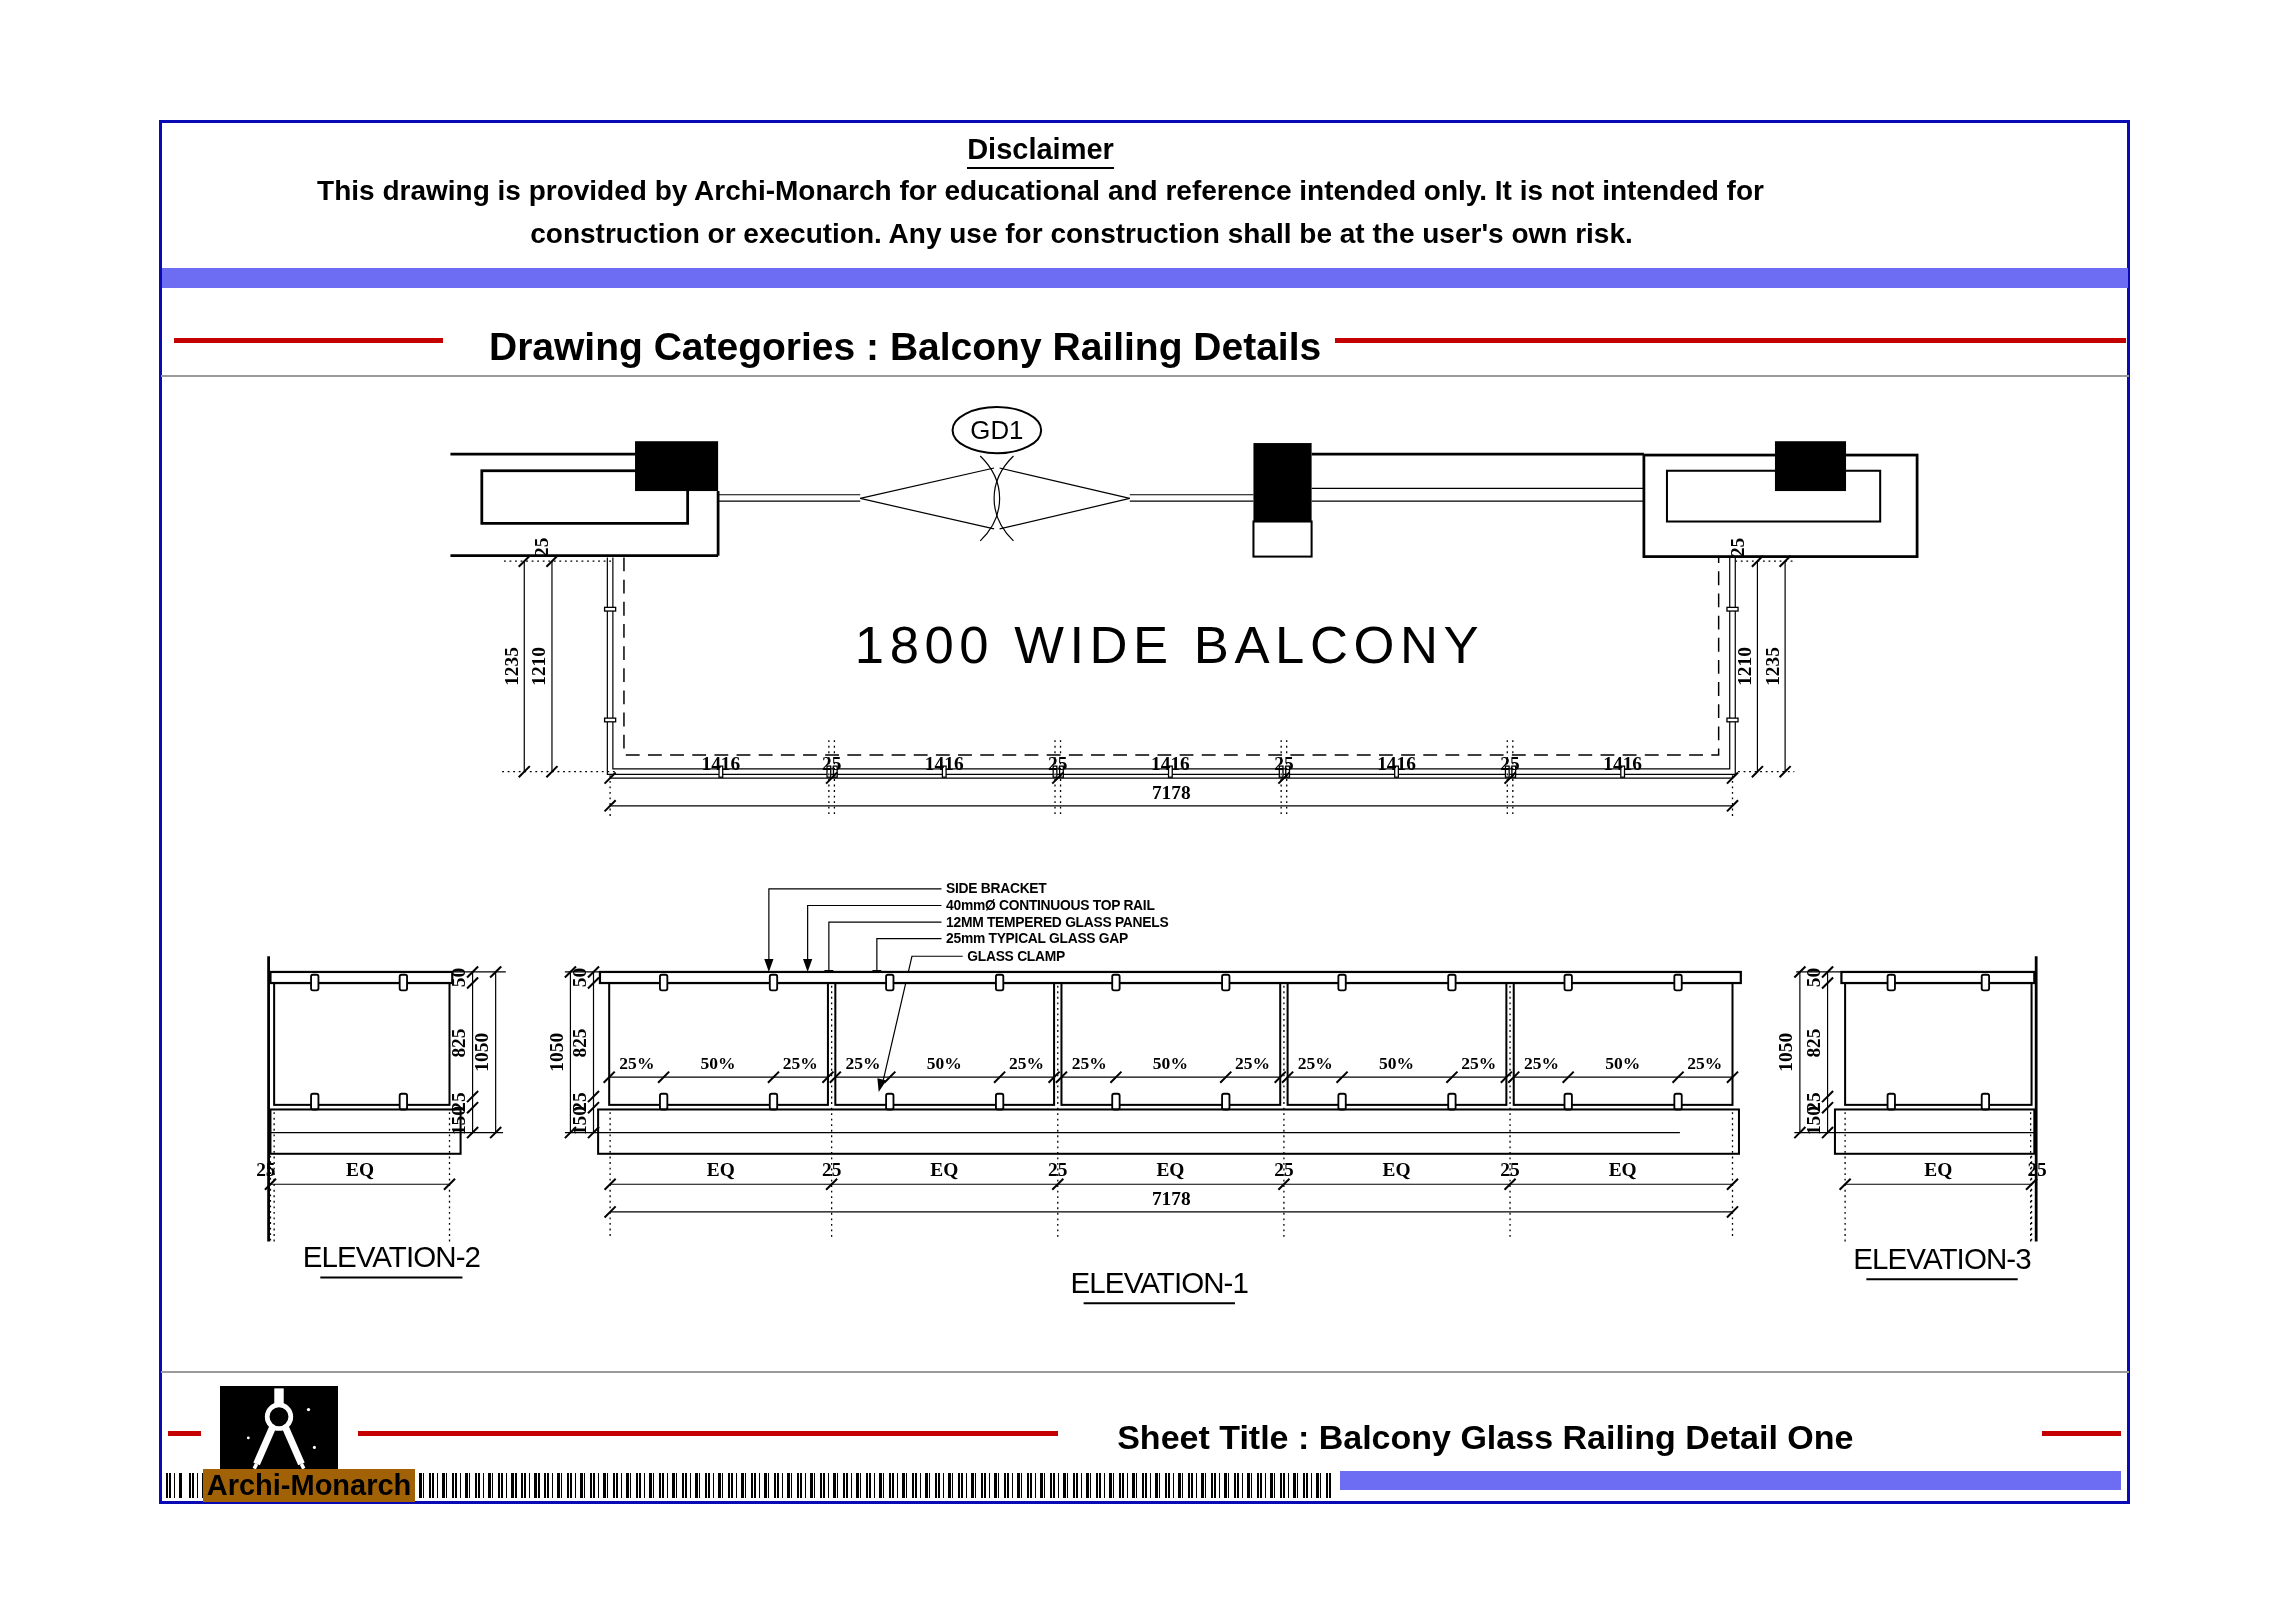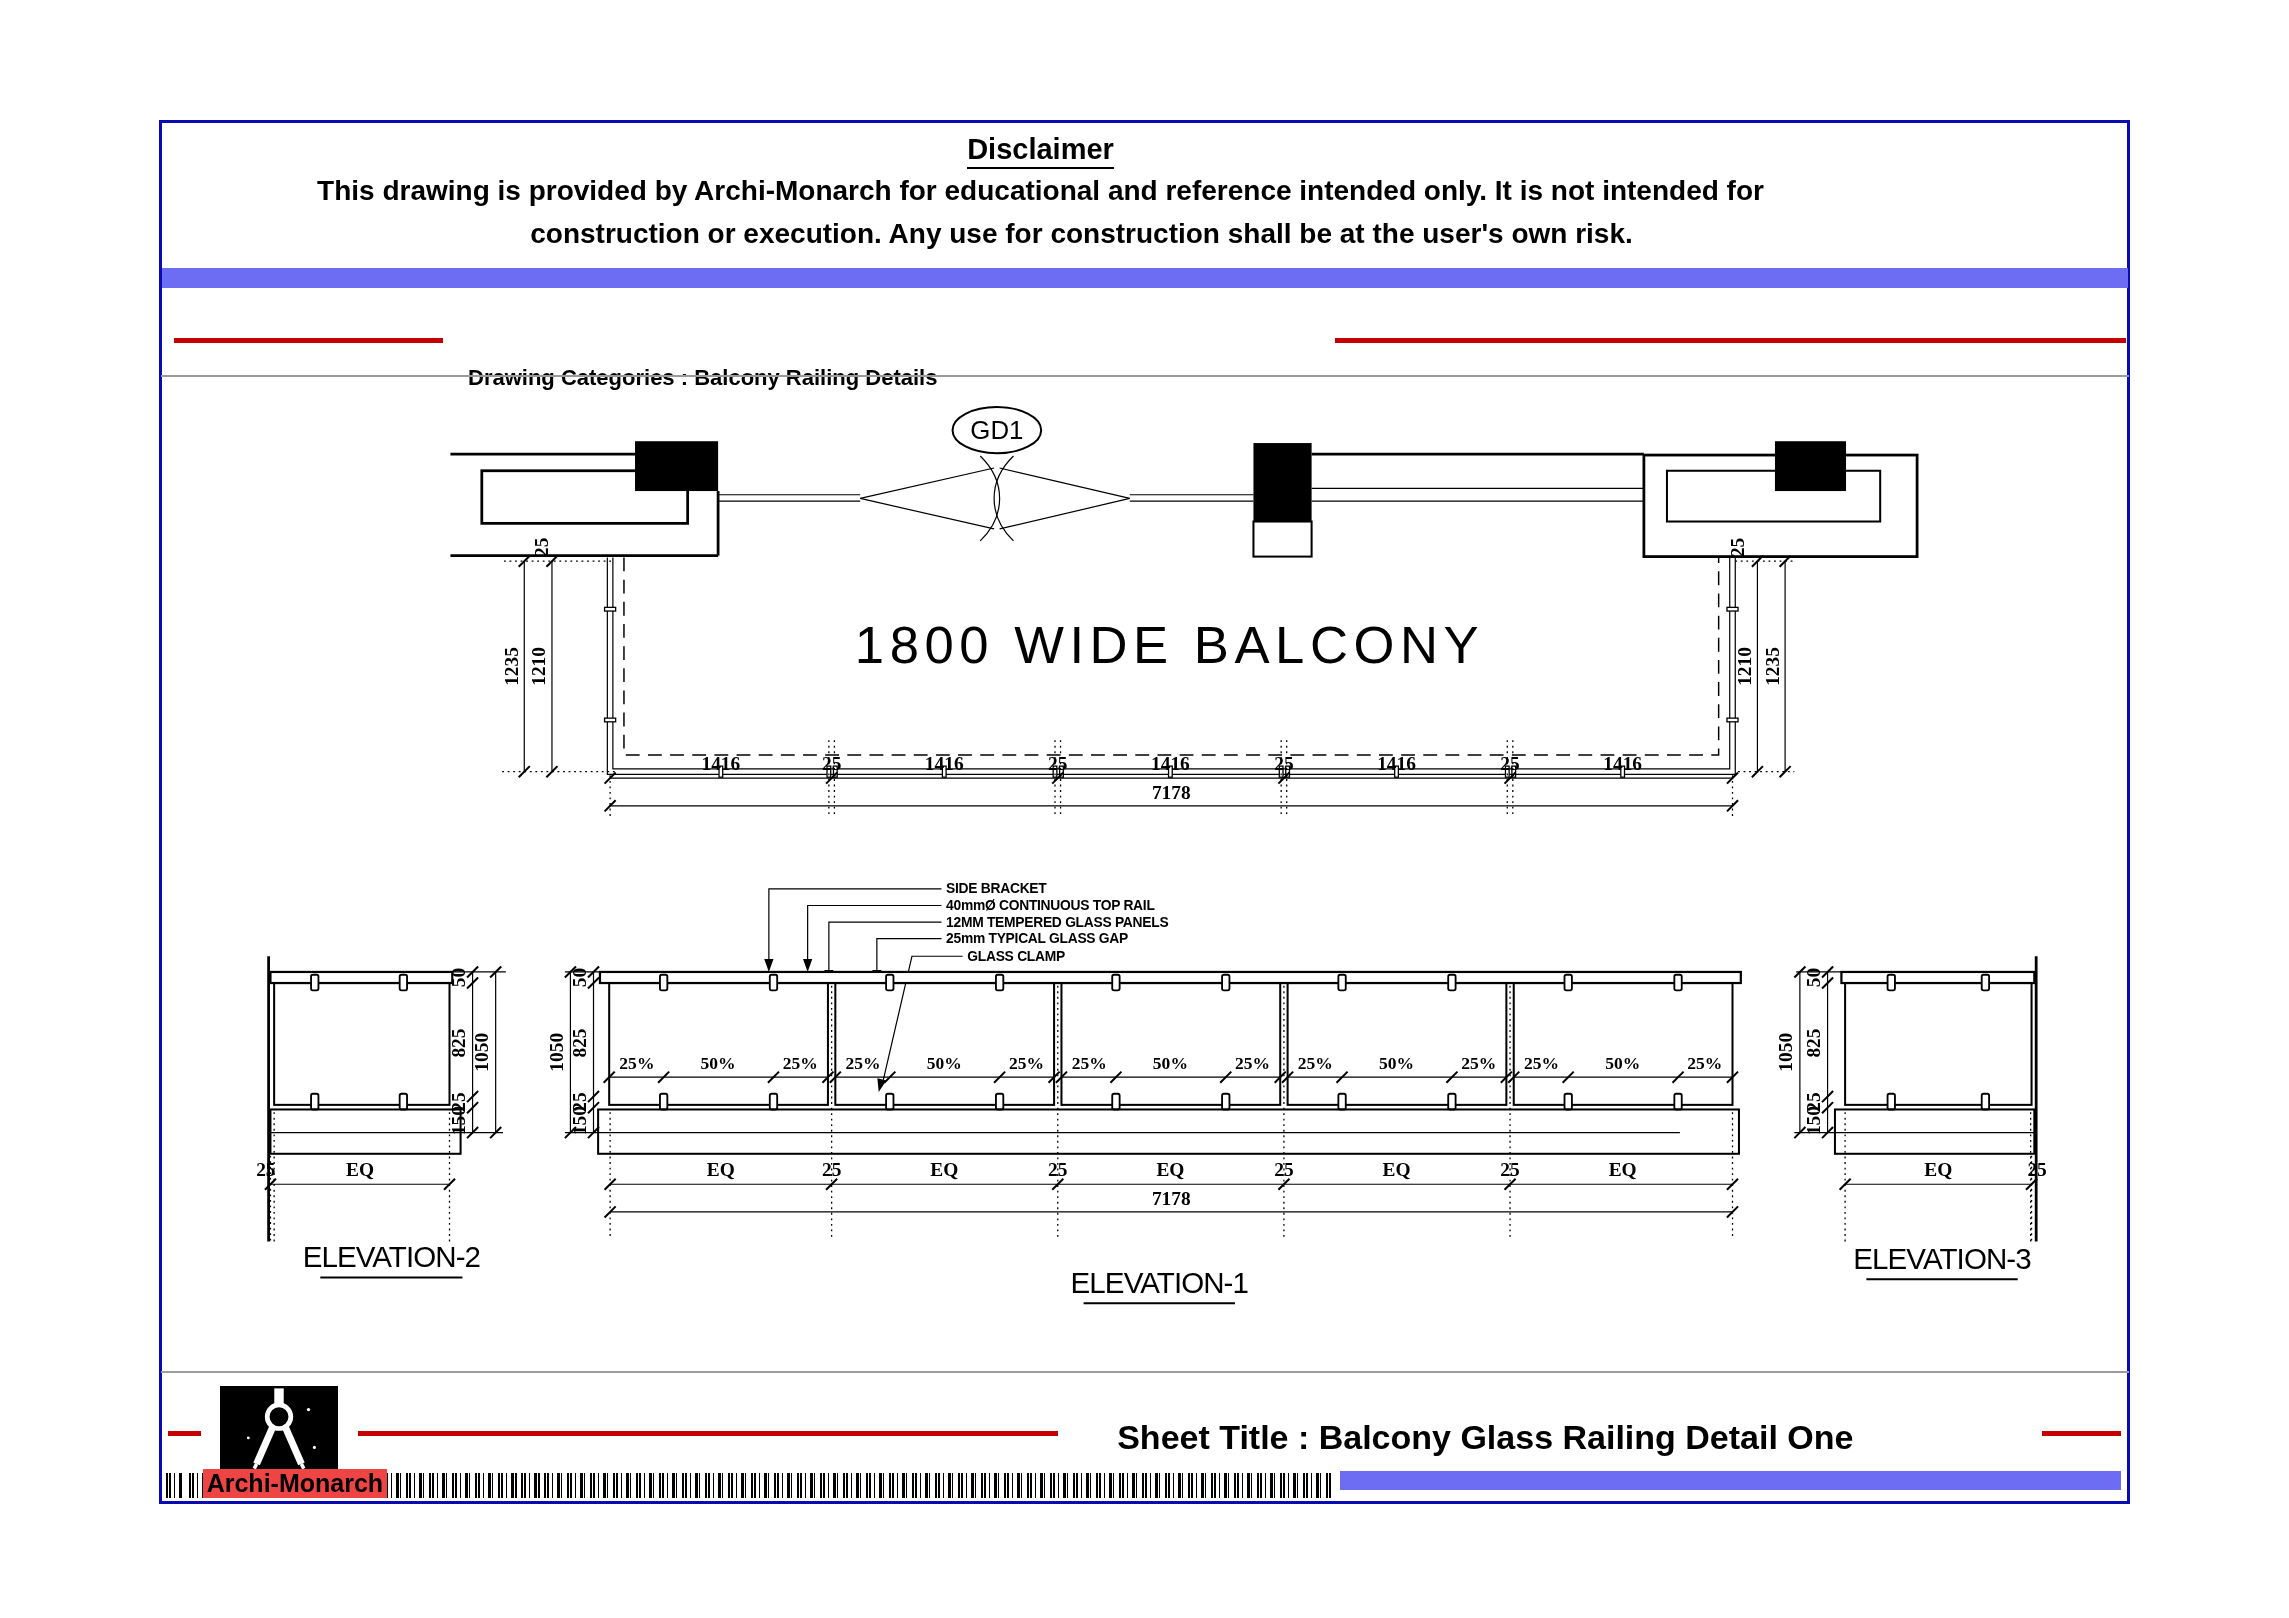--- a/index.html
+++ b/index.html
@@ -6,23 +6,23 @@
   body{width:2290px;height:1619px;position:relative;font-family:"Liberation Sans",sans-serif;color:#000;}
   .abs{position:absolute;}
   #sheet-border{left:159px;top:120px;width:1971px;height:1384px;border:3.7px solid #0a0ab4;box-sizing:border-box;background:transparent;}
   .disc-wrap{left:159px;width:1763px;text-align:center;font-weight:bold;}
   #disc-title{top:133px;font-size:29px;}
   #disc-title span{border-bottom:2.8px solid #000;padding-bottom:1.8px;}
   #disc-l1{top:175px;font-size:28px;}
   #disc-l2{top:218px;font-size:28px;margin-left:41px;}
   #top-bar{left:162px;top:268px;width:1966px;height:20px;background:#6d6df3;}
   .redline{background:#c40000;height:4.6px;}
-  #cat-title{left:468px;top:325px;font-size:22px;font-weight:bold;margin-top:40px;}
+  #cat-title{left:489px;top:325px;font-size:39px;font-weight:bold;}
   .grayline{background:#9a9a9a;height:1.8px;}
-  #footer-brand{left:203px;top:1469px;font-size:25px;font-weight:bold;background:#ef4444;padding:0 3.7px;z-index:3;}
+  #footer-brand{left:203px;top:1469px;font-size:29px;font-weight:bold;background:#a16207;padding:0 3.7px;z-index:3;}
   .barcode{top:1473px;height:25px;background:repeating-linear-gradient(90deg,#000 0 1.8px,#fff 1.8px 2.8px,#000 2.8px 4.6px,#fff 4.6px 8.3px,#000 8.3px 9.2px,#fff 9.2px 13px,#000 13px 15.7px,#fff 15.7px 17.5px,#000 17.5px 18.5px,#fff 18.5px 23px);}
   #sheet-title{left:1108px;top:1418px;font-size:34px;font-weight:bold;background:#fff;z-index:3;padding:0 9.2px;}
   #bottom-bar{left:1340px;top:1471px;width:781px;height:19.4px;background:#6d6df3;z-index:2;}
   #logo-box{left:220px;top:1386px;width:118px;height:85px;background:#000;z-index:2;}
   
   svg text{fill:#000;}
   .s3{stroke:#000;stroke-width:3;fill:none;}
   .s2{stroke:#000;stroke-width:2.2;fill:none;}
   .s1{stroke:#000;stroke-width:1.3;fill:none;}
   .dot{stroke:#000;stroke-width:1.4;fill:none;stroke-dasharray:2 4;}

